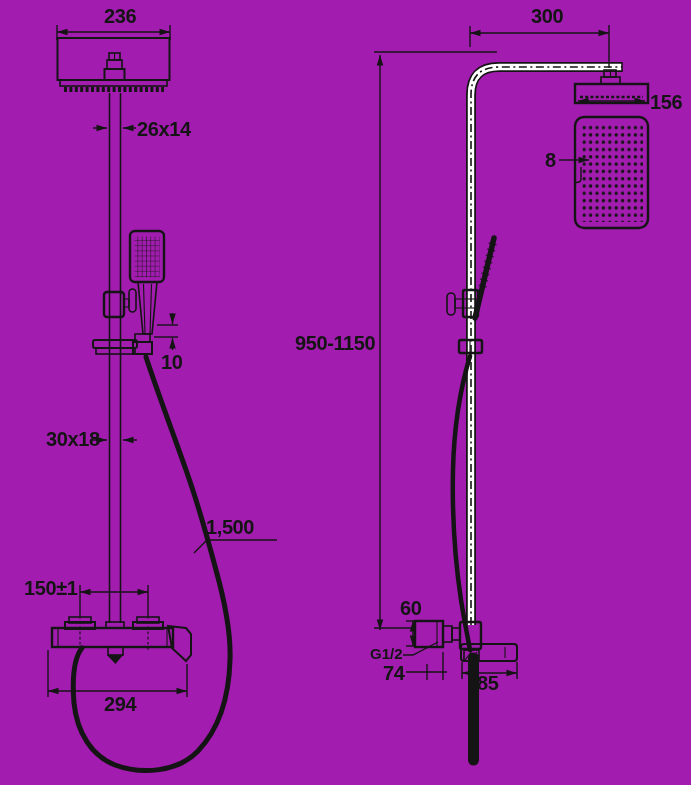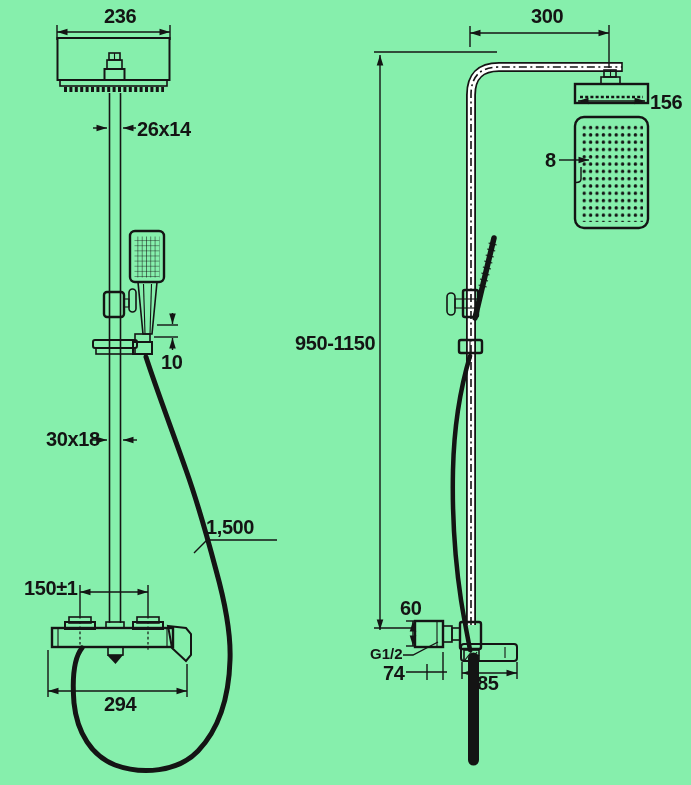--- a/index.html
+++ b/index.html
@@ -1,16 +1,16 @@
 <!DOCTYPE html>
 <html><head>
 <meta charset="utf-8">
 <style>
   html,body{margin:0;padding:0;background:#fff;}
-  .sheet{position:relative;width:691px;height:785px;background:#86efac;overflow:hidden;
+  .sheet{position:relative;width:691px;height:785px;background:#a21caf;overflow:hidden;
          font-family:"Liberation Sans",sans-serif;text-align:center;}
   svg{position:absolute;left:0;top:0;}
   text{font-family:"Liberation Sans",sans-serif;font-weight:bold;fill:#141414;
        font-size:20px;letter-spacing:-0.4px;}
   text.small{font-size:15px;letter-spacing:0;}
   .ln  {stroke:#141414;stroke-width:2;fill:none;}
   .ln1 {stroke:#141414;stroke-width:1.1;fill:none;}
   .ln15{stroke:#141414;stroke-width:1.6;fill:none;}
   .ln2 {stroke:#141414;stroke-width:2.4;fill:none;}
   .dim {stroke:#141414;stroke-width:1.4;fill:none;}

